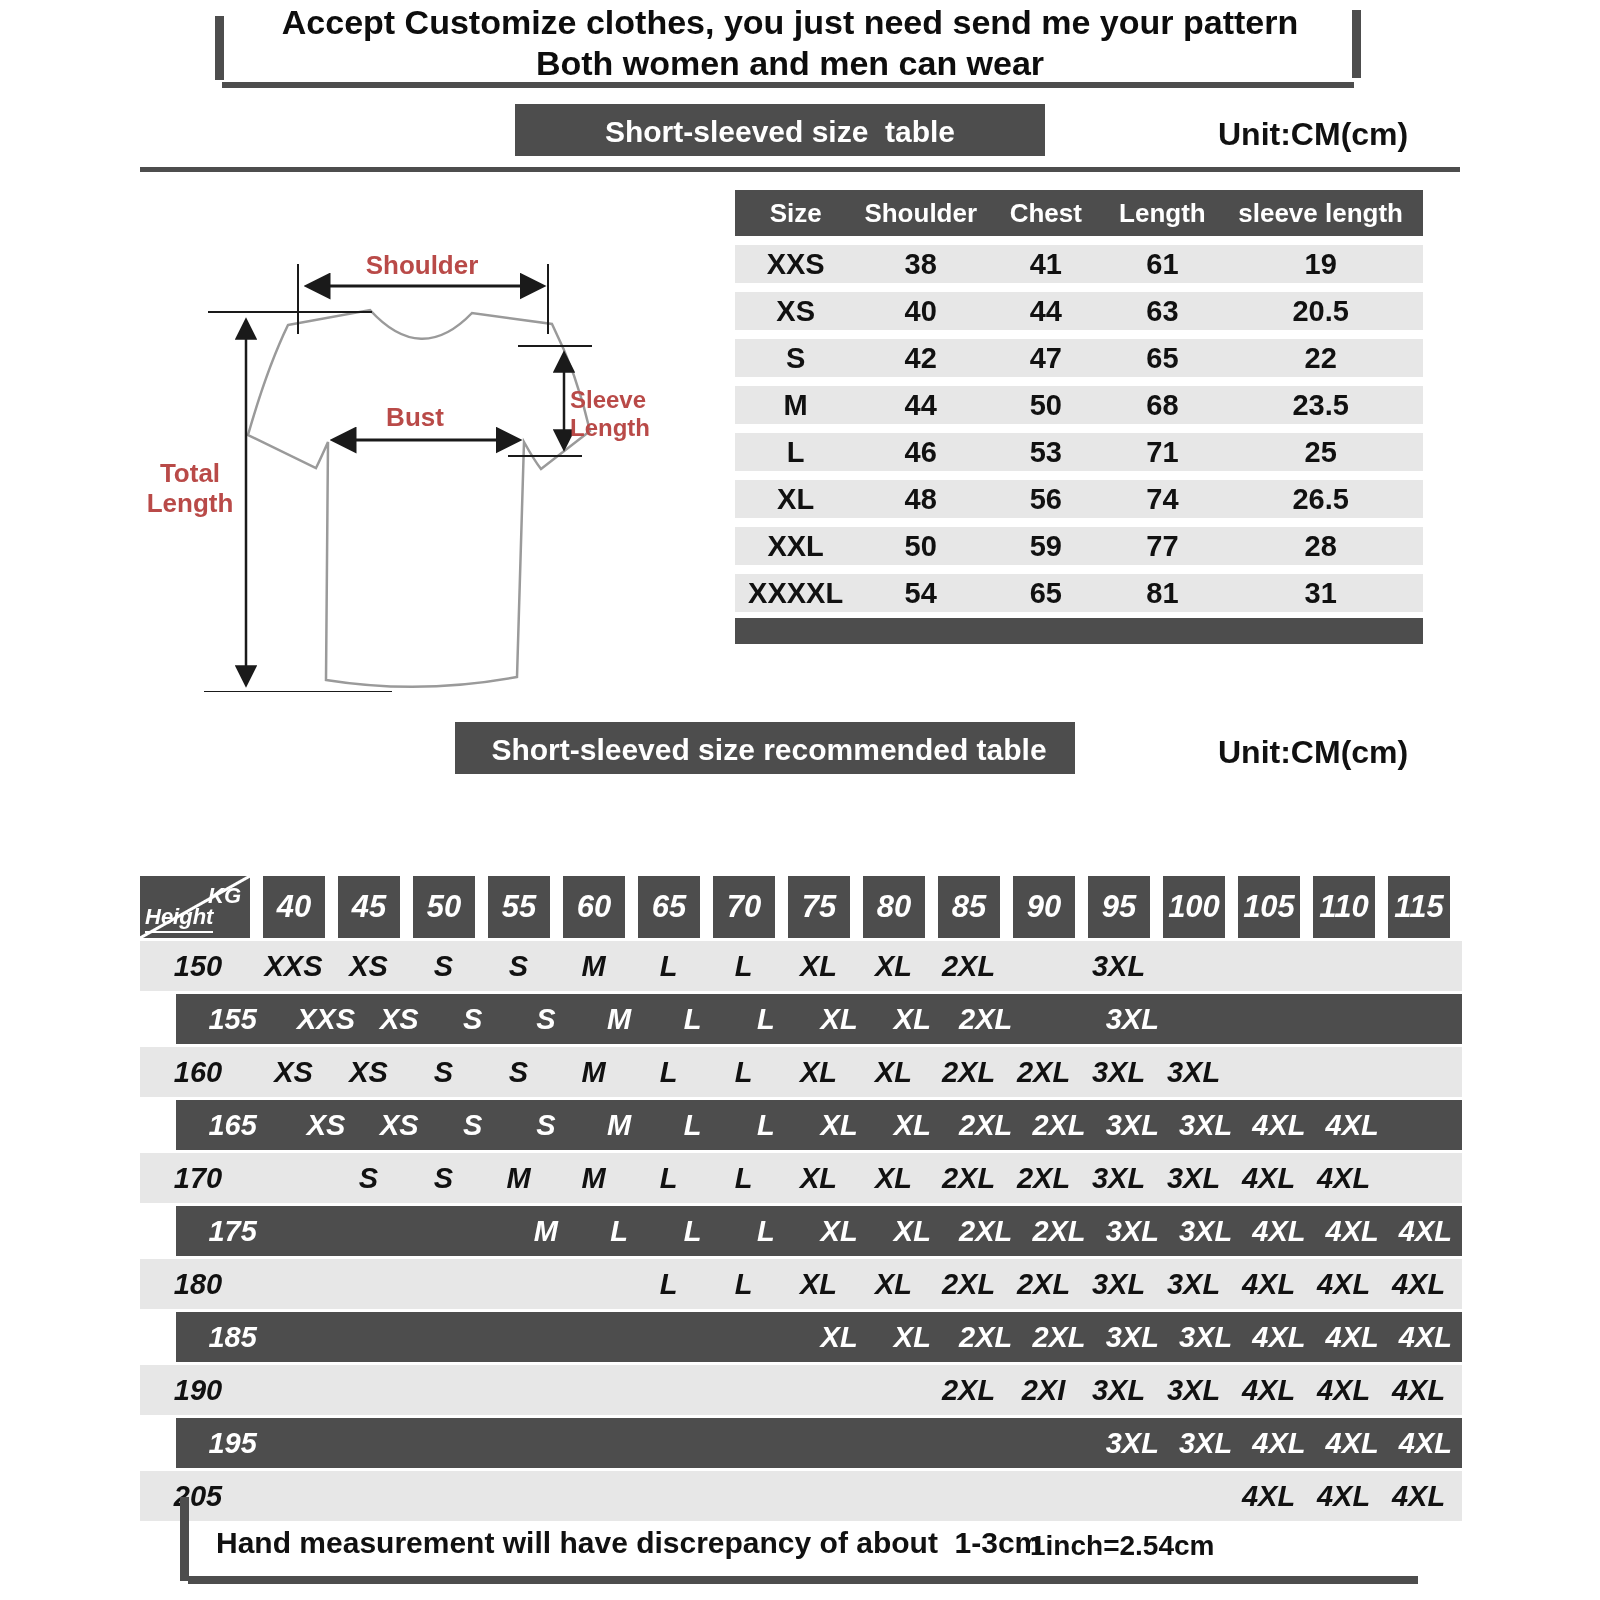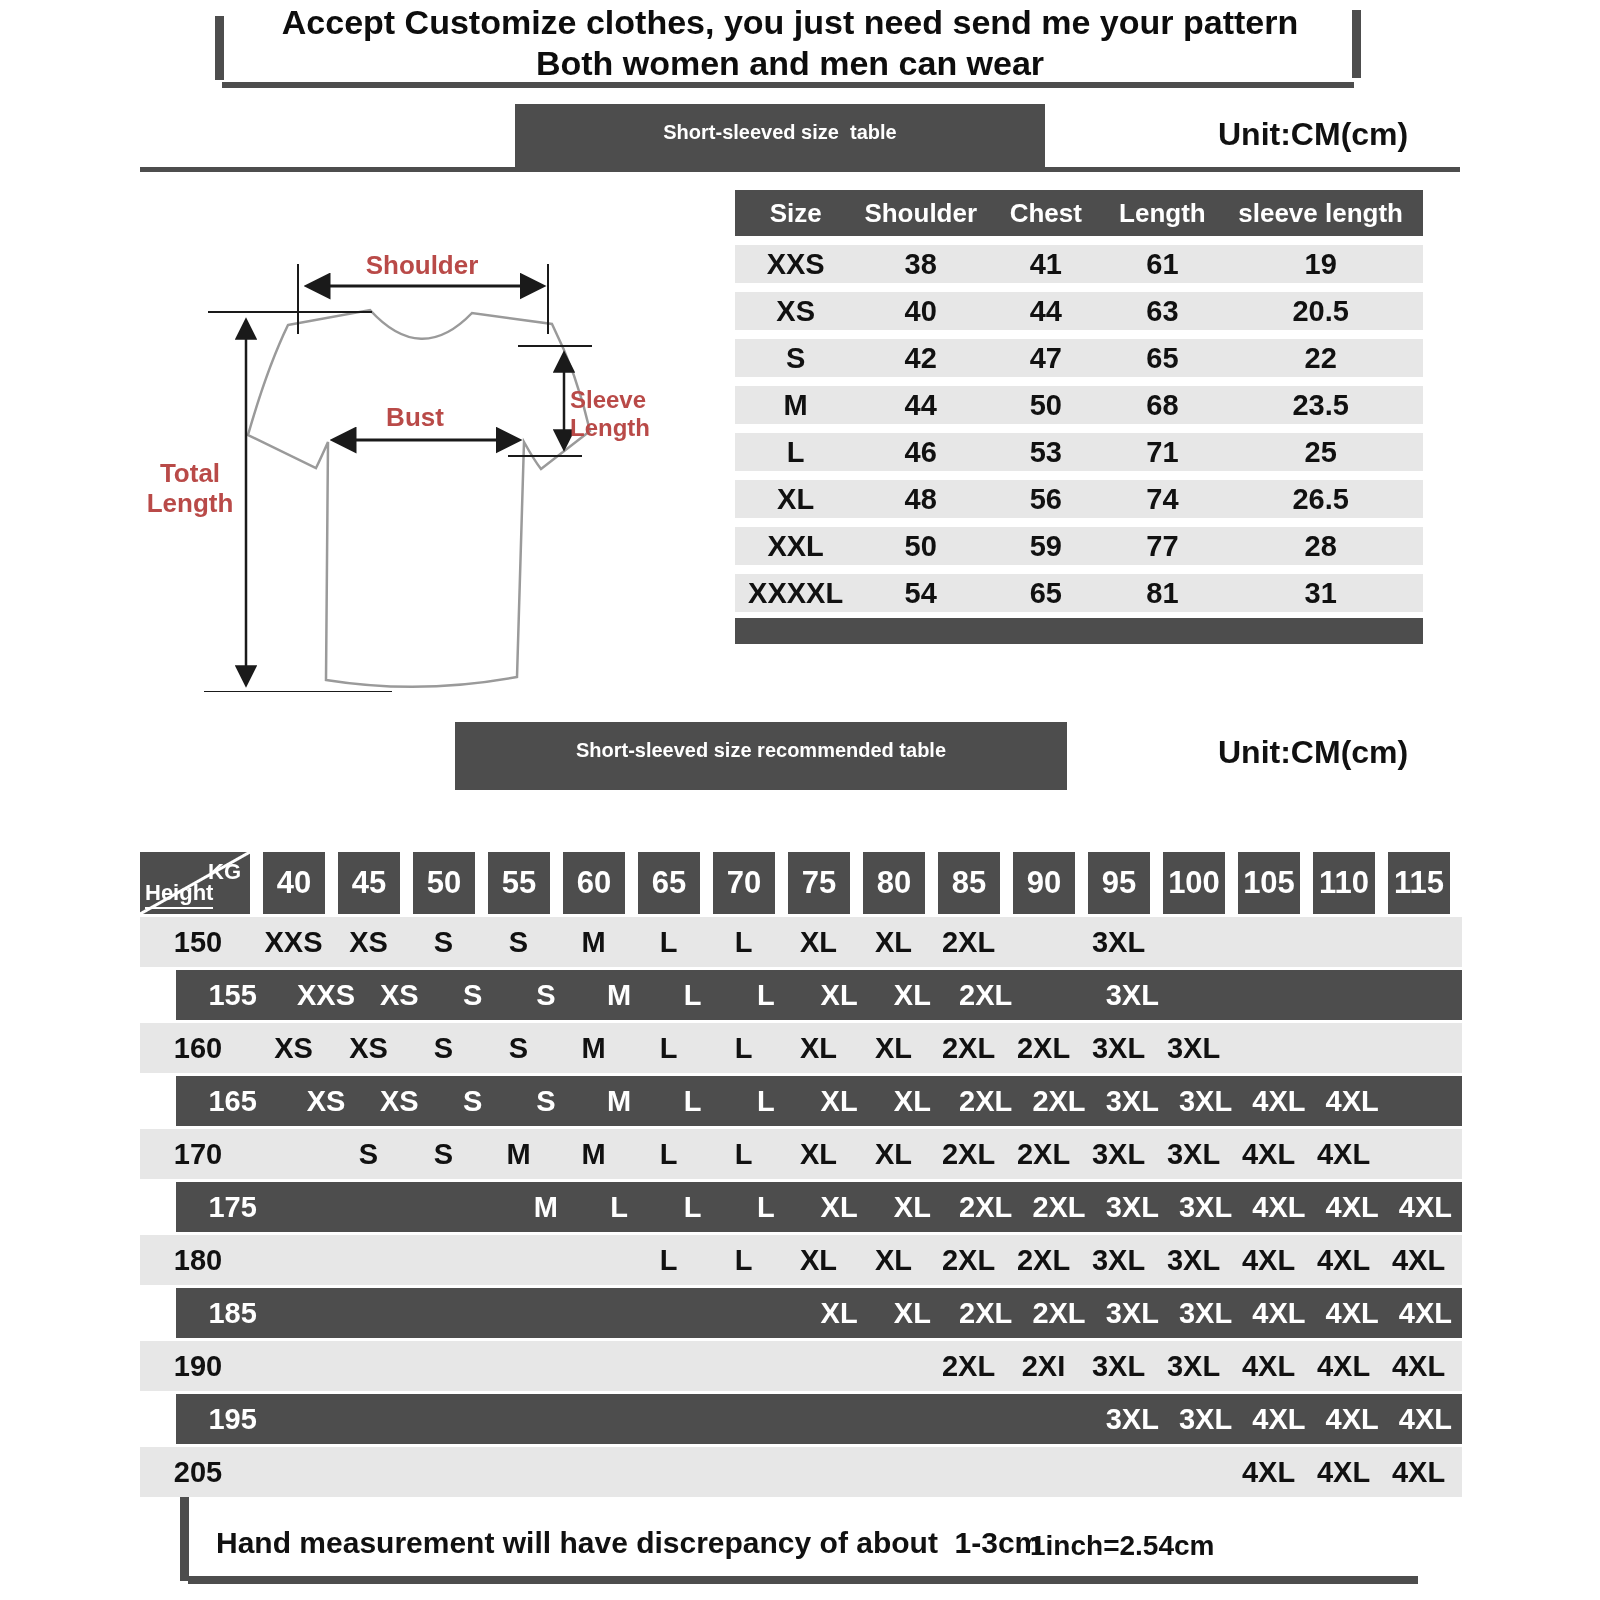--- a/index.html
+++ b/index.html
@@ -9,42 +9,42 @@
 
   
   .top-note { left:215px; top:2px; width:1150px; text-align:center;
               font-weight:bold; font-size:34px; line-height:41px; color:#0d0d0d; }
   .note-bar-left  { left:215px; top:16px; width:9px;  height:64px; background:#4d4d4d; }
   .note-bar-right { left:1352px; top:10px; width:9px; height:68px; background:#4d4d4d; }
   .note-underline { left:222px; top:82px; width:1132px; height:6px; background:#4d4d4d; }
 
   
   .banner { background:#4d4d4d; color:#ffffff; font-weight:bold; text-align:center;
-            white-space:pre; font-size:20px; height:68px; line-height:56px; }
+            white-space:pre; font-size:30px; height:52px; line-height:56px; }
   .banner1 { left:515px; top:104px; width:530px; }
-  .banner2 { left:455px; top:722px; width:612px; }
+  .banner2 { left:455px; top:722px; width:612px;padding-left:8px; }
   .unit { font-size:32px; font-weight:bold; white-space:pre; }
   .unit1 { left:1218px; top:116px; }
   .unit2 { left:1218px; top:734px; }
   .divider1 { left:140px; top:167px; width:1320px; height:5px; background:#4d4d4d; }
 
   
   .size-table { left:735px; top:190px; width:688px; }
   .st-header { display:flex; background:#4d4d4d; height:46px; line-height:46px;
                color:#fff; font-weight:bold; font-size:26px; }
   .st-row { display:flex; background:#e7e7e7; height:38px; line-height:38px;
             margin-top:9px; font-weight:bold; font-size:29px; color:#111; }
   .stc { text-align:center; }
   .st-footer { height:26px; background:#4d4d4d; margin-top:6px; }
 
   
   .diagram { left:120px; top:228px; width:560px; height:464px; }
 
   
-  .matrix { left:140px; top:852px; width:1322px; }
+  .matrix { left:140px; top:876px; width:1322px;font-style:italic; }
   .mx-header { display:flex; height:62px; }
   .mx-corner { width:110px; height:62px; background:#4d4d4d; position:relative;
                color:#fff; font-weight:bold; font-size:22px;
                background-image:linear-gradient(to bottom right,
                  rgba(0,0,0,0) calc(50% - 2px), #ffffff calc(50% - 1px),
                  #ffffff calc(50% + 1px), rgba(0,0,0,0) calc(50% + 2px)); }
   .mx-kg { position:absolute; top:7px; right:9px; }
   .mx-height { position:absolute; bottom:5px; left:5px; border-bottom:2px solid #fff; padding-bottom:1px; }
   .mx-box { width:62px; margin-left:13px; background:#4d4d4d; color:#fff;
             text-align:center; height:62px; line-height:62px; font-weight:bold; font-size:31px; }

